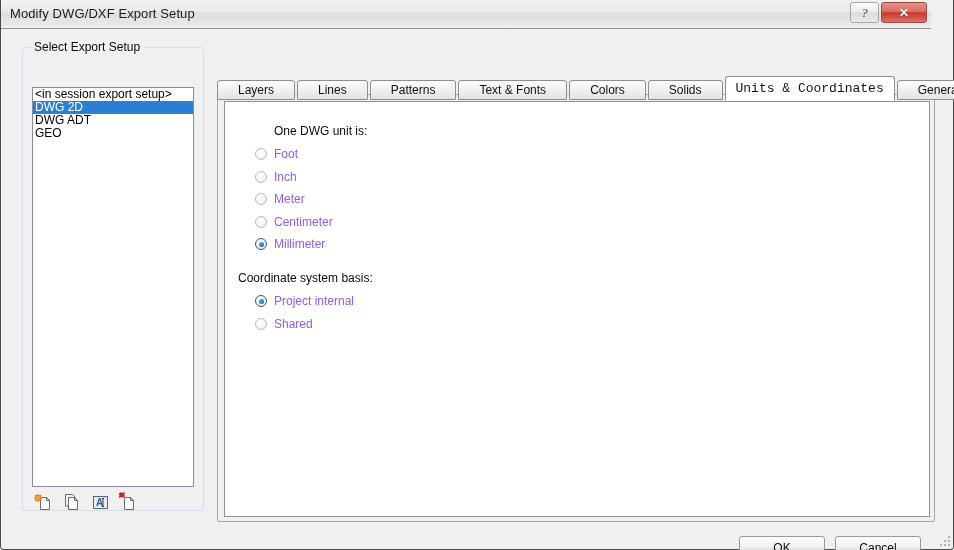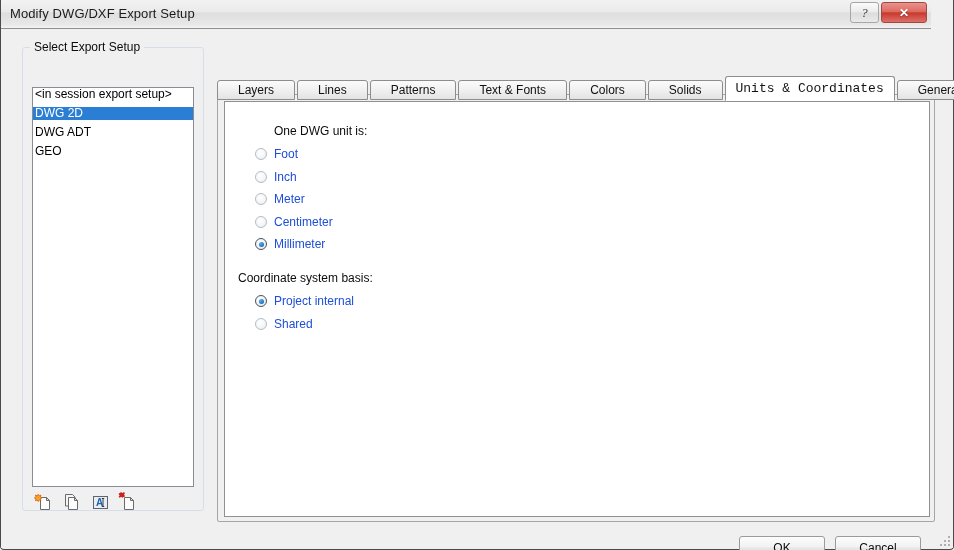--- a/index.html
+++ b/index.html
@@ -131,21 +131,21 @@
     overflow: hidden;
   }
   .list-item {
     height: 13px;
     line-height: 13px;
     padding: 0 2px;
     font-size: 12px;
     color: #000000;
     white-space: nowrap;
     cursor: default;
-    margin-bottom: 6px;
+    margin-bottom: 0;
   }
   .list-item.sel {
     background: #2a7fd4;
     color: #ffffff;
   }
 
   
   .icon-strip {
     position: absolute;
     left: 33px;
@@ -260,21 +260,21 @@
     position: absolute;
     left: 2.5px;
     top: 2.5px;
     width: 5px;
     height: 5px;
     border-radius: 50%;
     background: radial-gradient(circle at 35% 30%, #5aa8e8 0%, #1f73c4 70%, #14559a 100%);
   }
   .radio-label {
     font-size: 12px;
-    color: #1d4ed8;
+    color: #8b5cf6;
   }
 
   
   .btn {
     position: absolute;
     height: 23px;
     box-sizing: border-box;
     border: 1px solid #9b9b9b;
     border-radius: 3px;
     background: linear-gradient(to bottom, #fcfcfc 0%, #f2f2f2 48%, #e5e5e5 52%, #ededed 100%);

